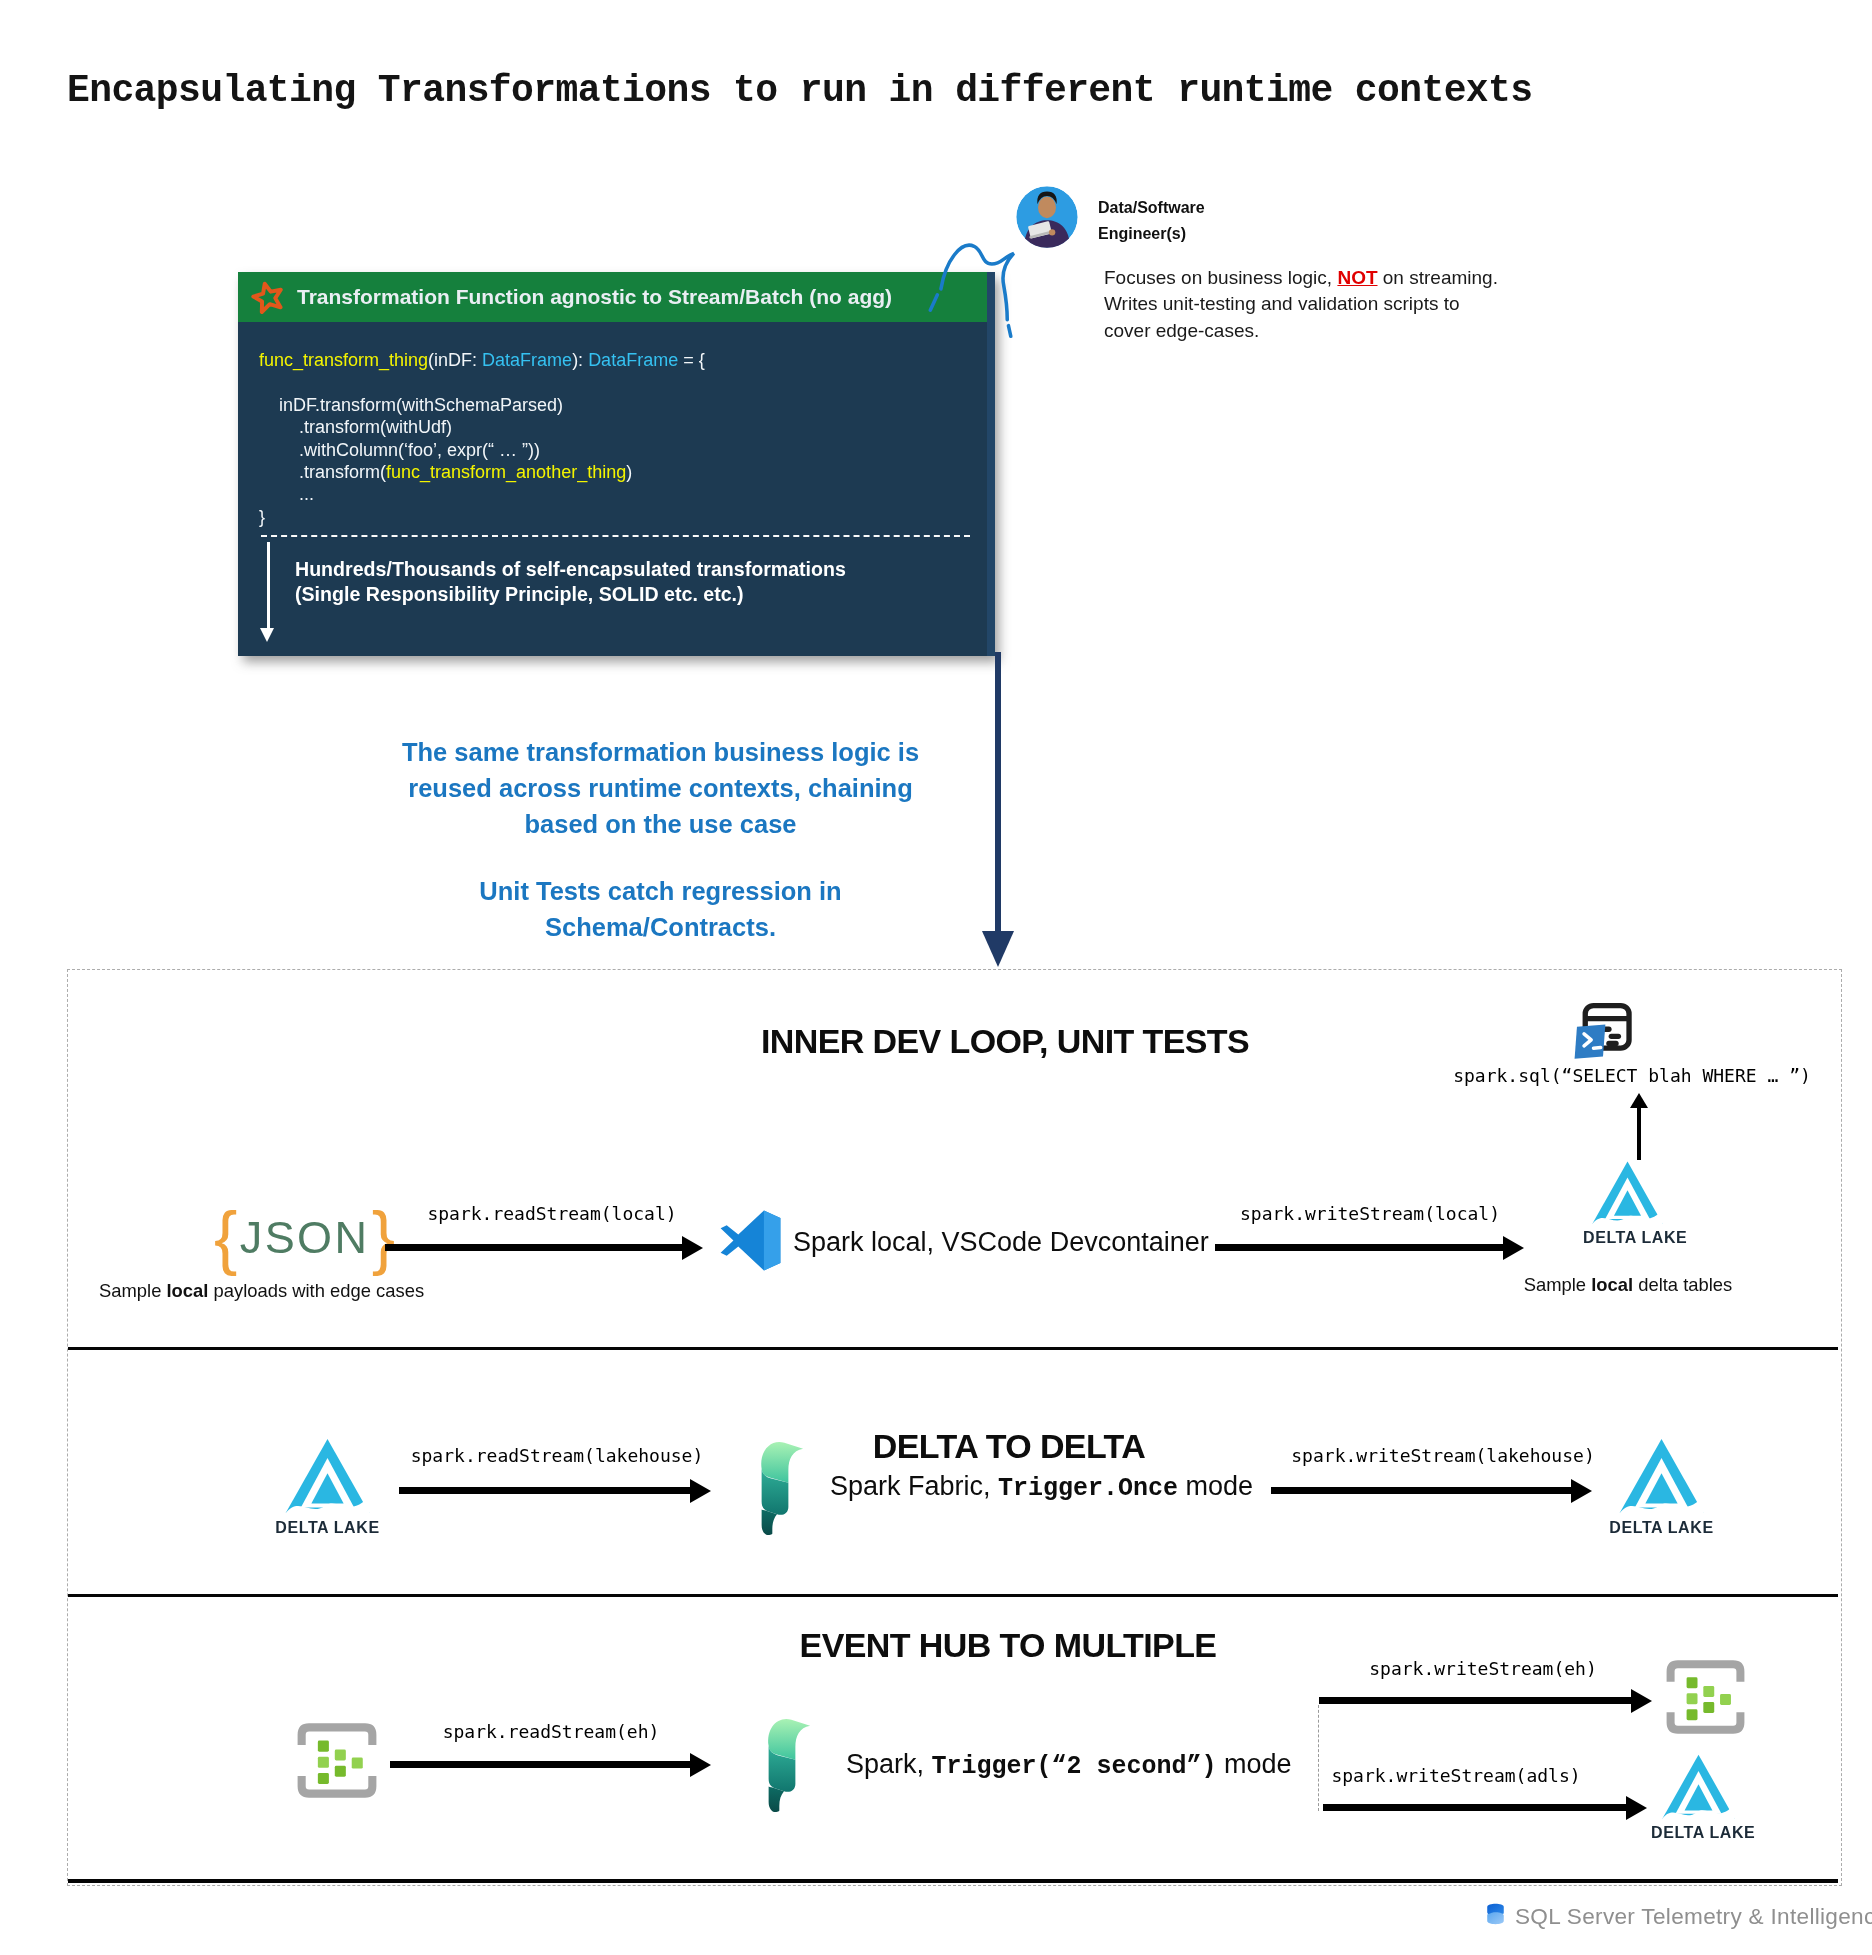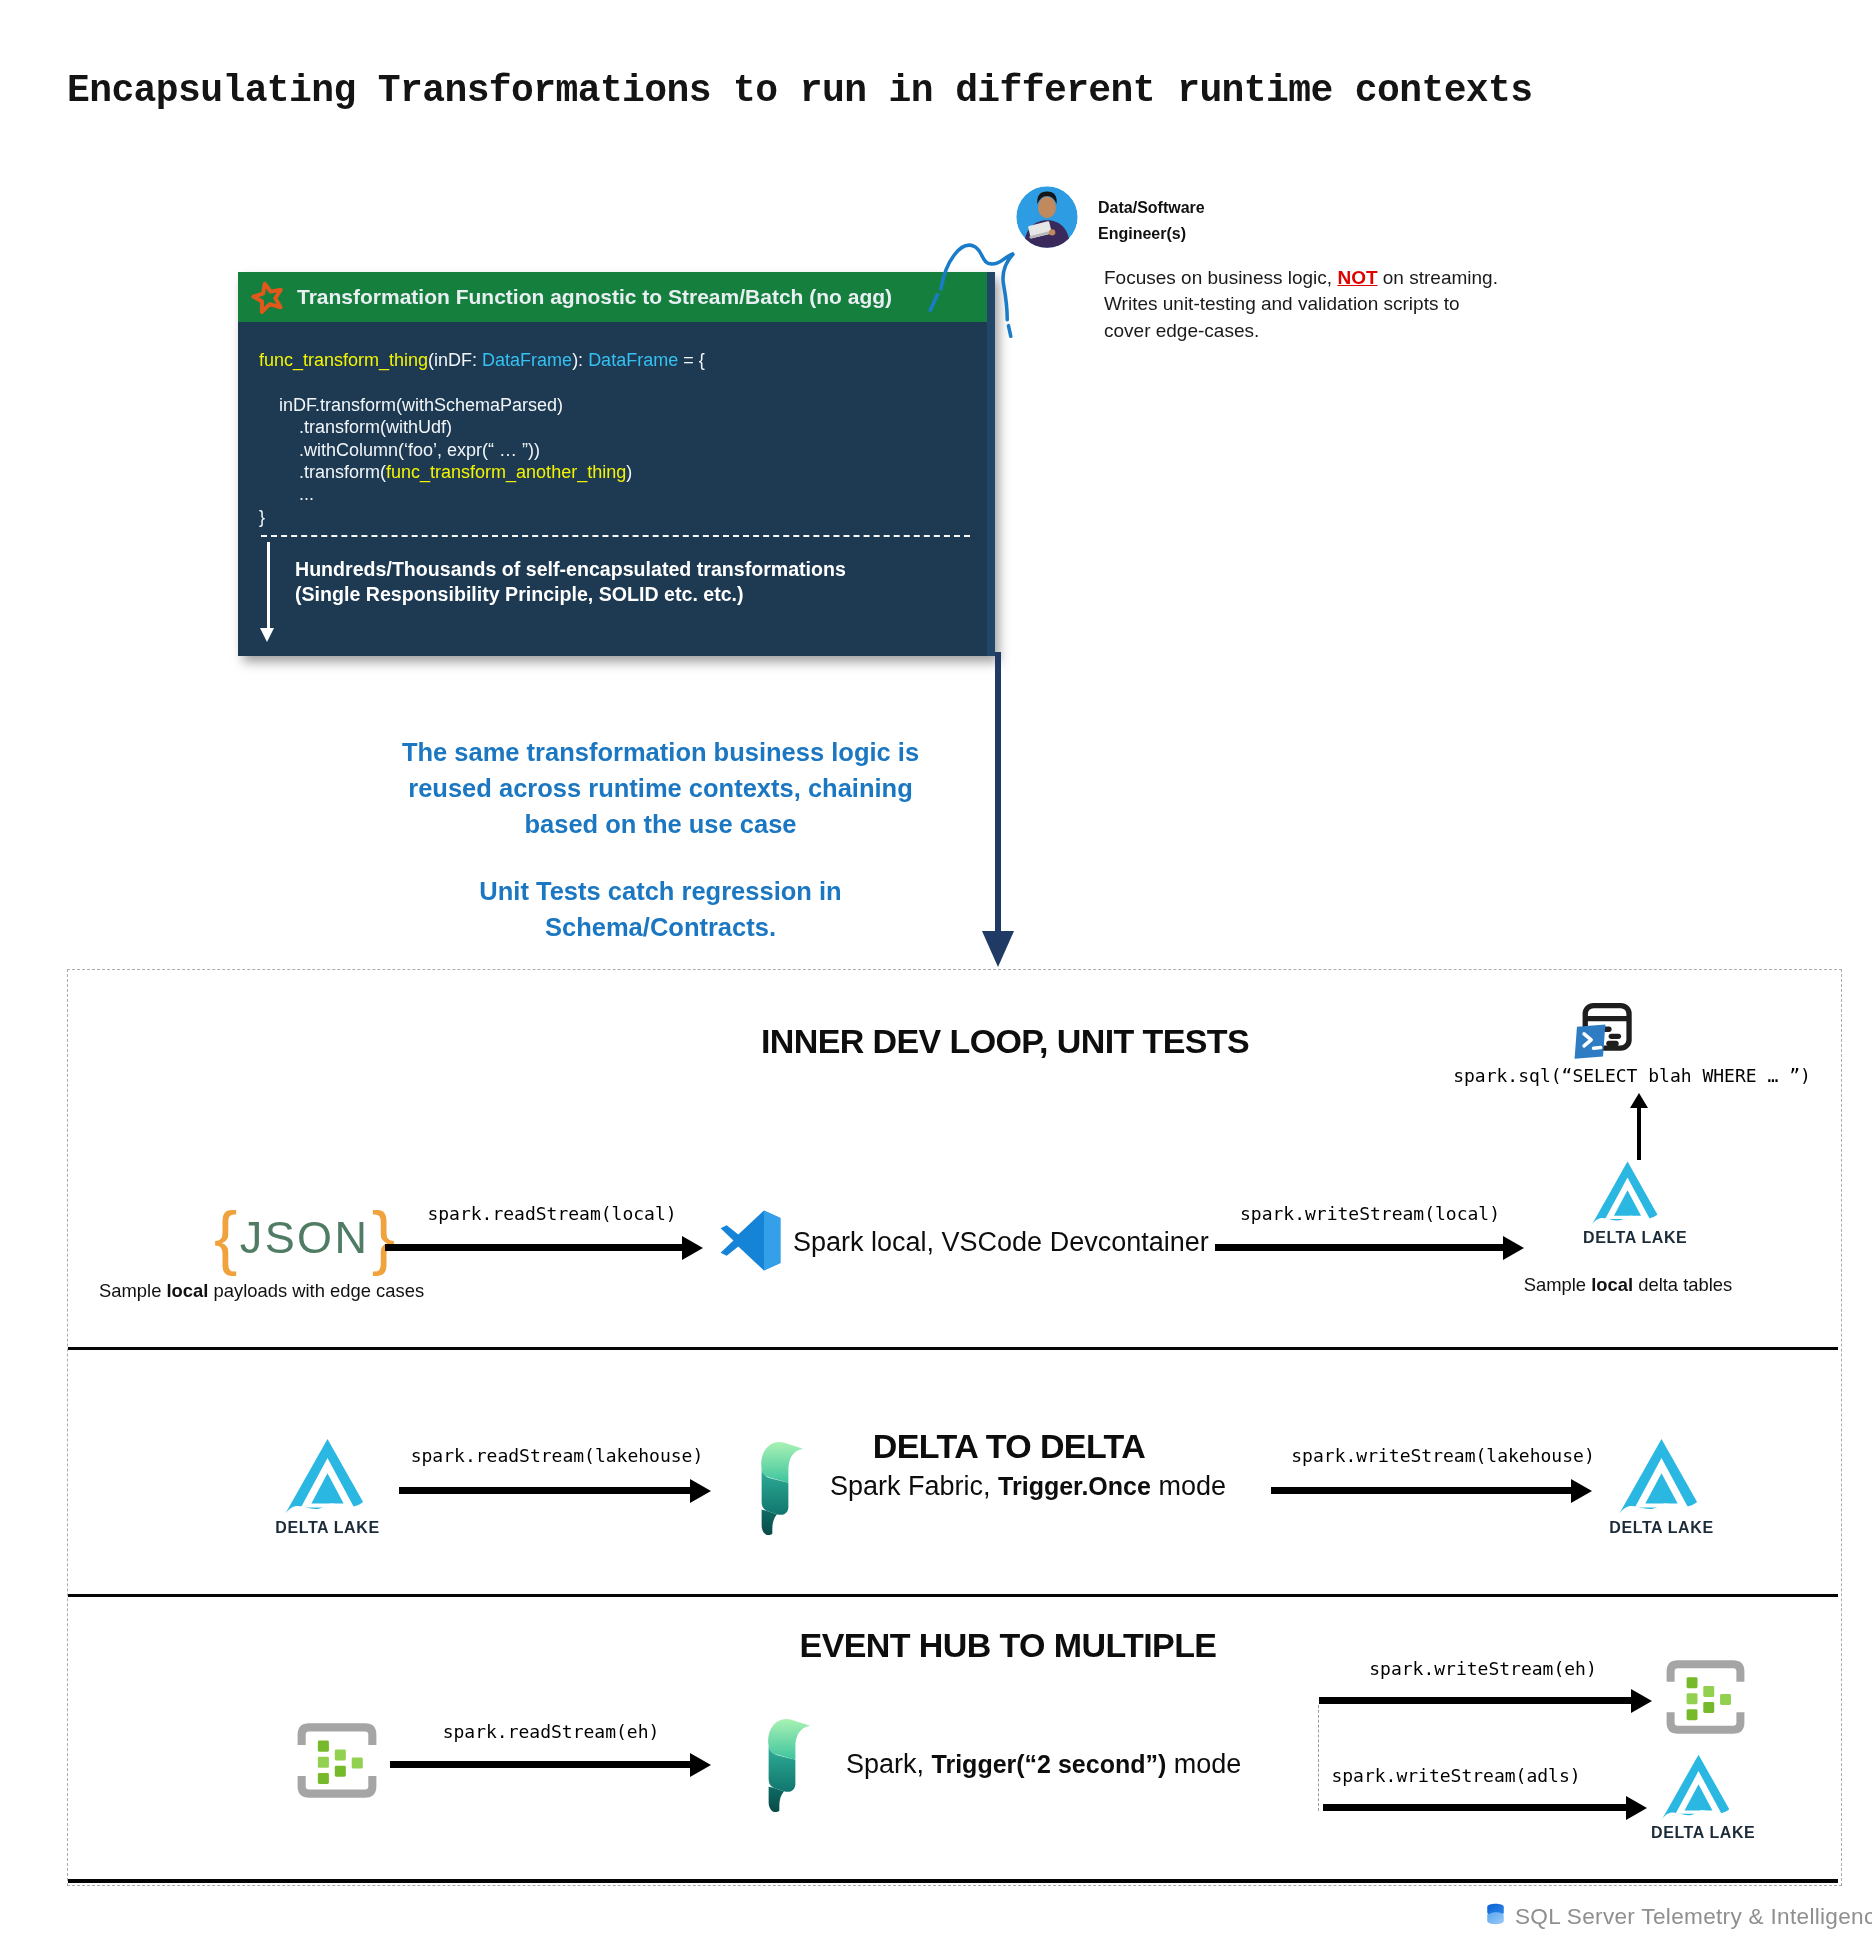--- a/index.html
+++ b/index.html
@@ -44,21 +44,21 @@
   
   .big-box{left:67px;top:969px;width:1773px;height:915px;border:1.8px dashed #acacac;}
   .divider{left:68px;width:1770px;height:3px;background:#050505;}
   .d1{top:1347px;} .d2{top:1594px;} .d3{top:1879px;height:3.6px;}
 
   .sec-heading{font-size:34px;font-weight:700;letter-spacing:-0.6px;color:#0d0d0d;white-space:nowrap;transform:translateX(-50%);}
 
   .mono-label{font-family:"DejaVu Sans Mono",monospace;font-size:18px;color:#000;white-space:nowrap;transform:translateX(-50%);}
 
   .runtime{font-size:27px;color:#0d0d0d;white-space:nowrap;}
-  .runtime .rmono{font-family:Liberation Sans, sans-serif;font-size:25px;font-weight:700;}
+  .runtime .rmono{font-family:Liberation Mono, monospace;font-size:25px;font-weight:700;}
 
   .caption{font-size:18.4px;color:#111;white-space:nowrap;}
   .caption.ctr{transform:translateX(-50%);}
 
   
   .harrow{height:24px;}
   .harrow .shaft{position:absolute;left:0;right:18px;top:7.7px;height:7.7px;background:#000;}
   .harrow .head{position:absolute;right:0;top:0;width:0;height:0;
                 border-left:21.4px solid #000;border-top:12px solid transparent;border-bottom:12px solid transparent;}
   .varrow-up{width:26px;}

